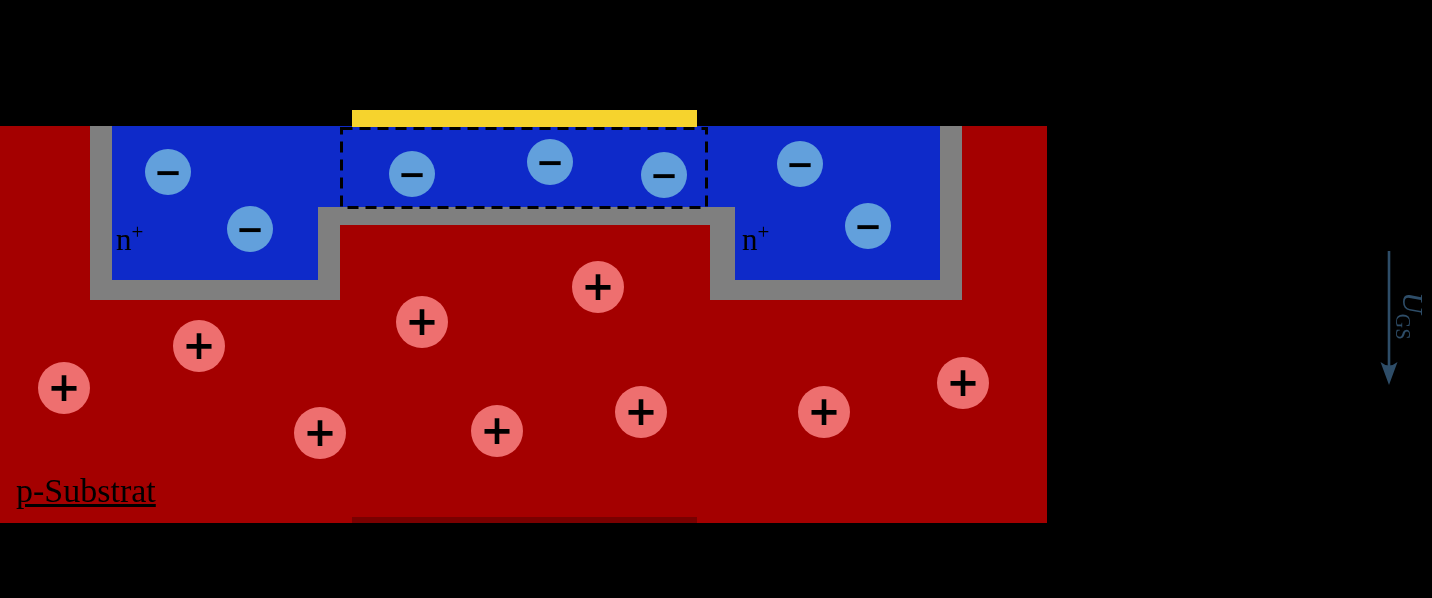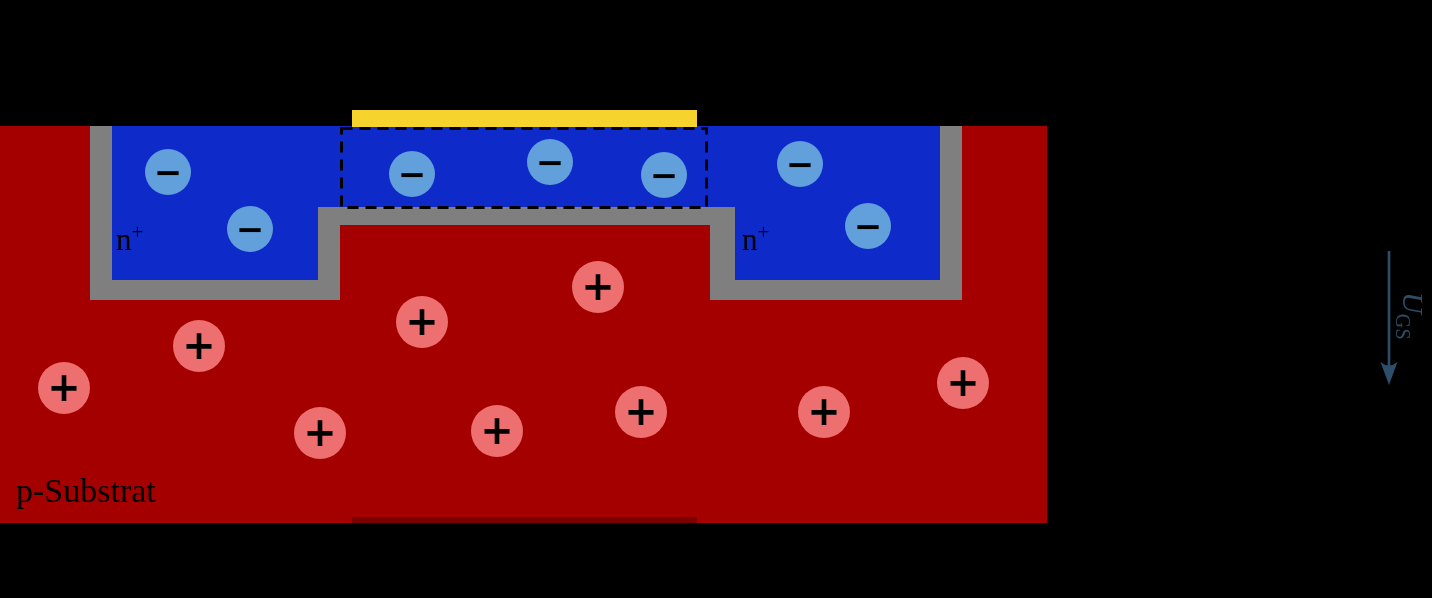--- a/index.html
+++ b/index.html
@@ -21,21 +21,21 @@
   #depl-channel { left: 318px; top: 207px; width: 417px;  height: 18px;  background: var(--depletion, #7f7f7f); }
   #gate         { left: 352px; top: 110px; width: 345px;  height: 17px;  background: var(--gate, #f6d32d); }
   #bulk         { left: 352px; top: 517px; width: 345px;  height: 6px;   background: var(--bulk-contact, #7a0000); }
 
   #dashed-box   { left: 340px; top: 127px; width: 368px; height: 82px; color: var(--dashed-outline, #000000); }
 
   .label { color: var(--label-text, #000000); line-height: 1.1; }
   #label-n-left    { left: 116px; top: 221px; font-size: 31px; }
   #label-n-right   { left: 742px; top: 221px; font-size: 31px; }
   .label sup       { font-size: 21px; }
-  #label-substrate { left: 16px;  top: 472px; font-size: 34px; }
+  #label-substrate { left: 16px;  top: 472px; font-size: 34px; text-decoration: underline; }
 
   #ugs-arrow { left: 1376px; top: 250px; color: var(--annotation, #2e4d68); }
   #ugs-label {
     left: 1430px; top: 292px;
     transform: rotate(90deg); transform-origin: left top;
     white-space: nowrap;
     color: var(--annotation, #2e4d68);
     font-size: 30px; font-style: italic;
   }
   #ugs-label sub { font-size: 20px; font-style: normal; letter-spacing: 0.5px; }

